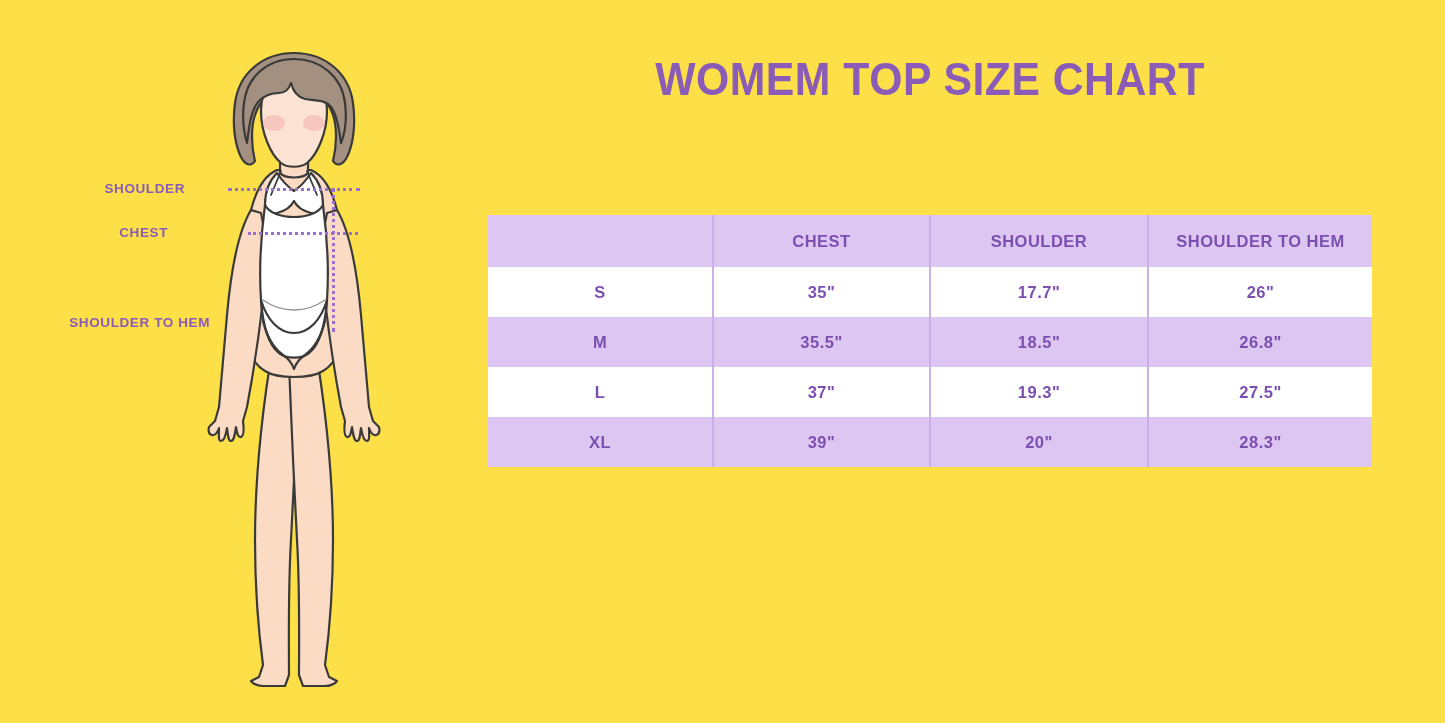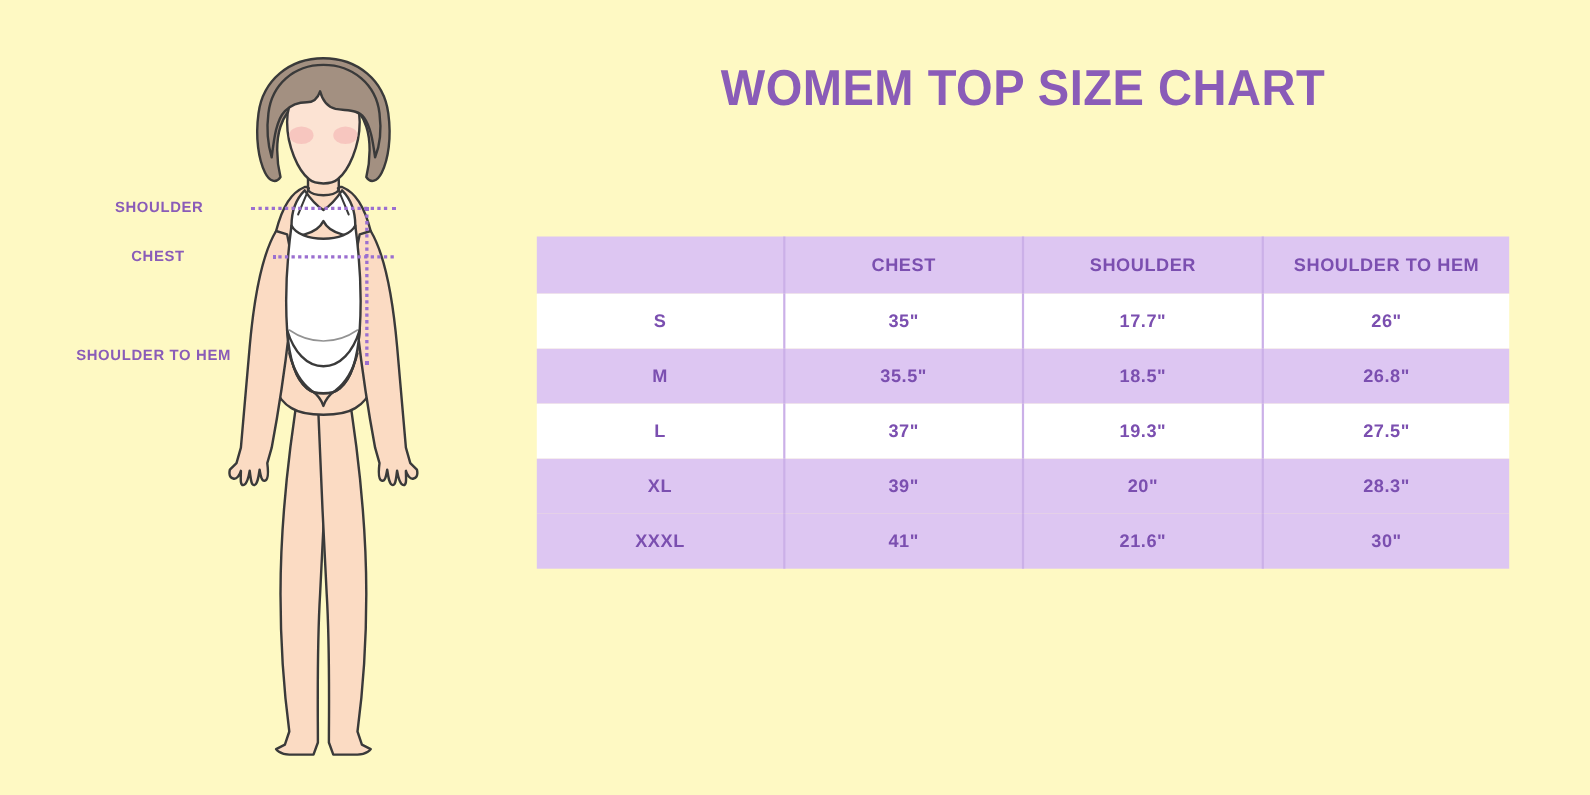--- a/index.html
+++ b/index.html
@@ -2,21 +2,21 @@
 <html><head>
 <meta charset="utf-8">
 <style>
   * { margin:0; padding:0; box-sizing:border-box; }
   html, body {
     width:1445px; height:723px;
     background:#ffffff;
     font-family:"Liberation Sans", sans-serif;
     overflow:hidden;
   }
-  #root { position:relative; width:1445px; height:723px; background:#fef9c3; }
+  #root { position:relative; width:1445px; height:723px; background:#fde047; }
 
   
   .title {
     position:absolute;
     left:488px; top:52px; width:884px;
     text-align:center;
     font-family:"Liberation Sans", sans-serif;
     font-size:46px;
     font-weight:bold;
     letter-spacing:0.5px;
@@ -194,22 +194,16 @@
         <td>37"</td>
         <td>19.3"</td>
         <td>27.5"</td>
       </tr>
       <tr class="alt">
         <td>XL</td>
         <td>39"</td>
         <td>20"</td>
         <td>28.3"</td>
       </tr>
-      <tr class="alt">
-        <td>XXXL</td>
-        <td>41"</td>
-        <td>21.6"</td>
-        <td>30"</td>
-      </tr>
     </tbody>
   </table>
 
 </div>
 
 </body></html>

